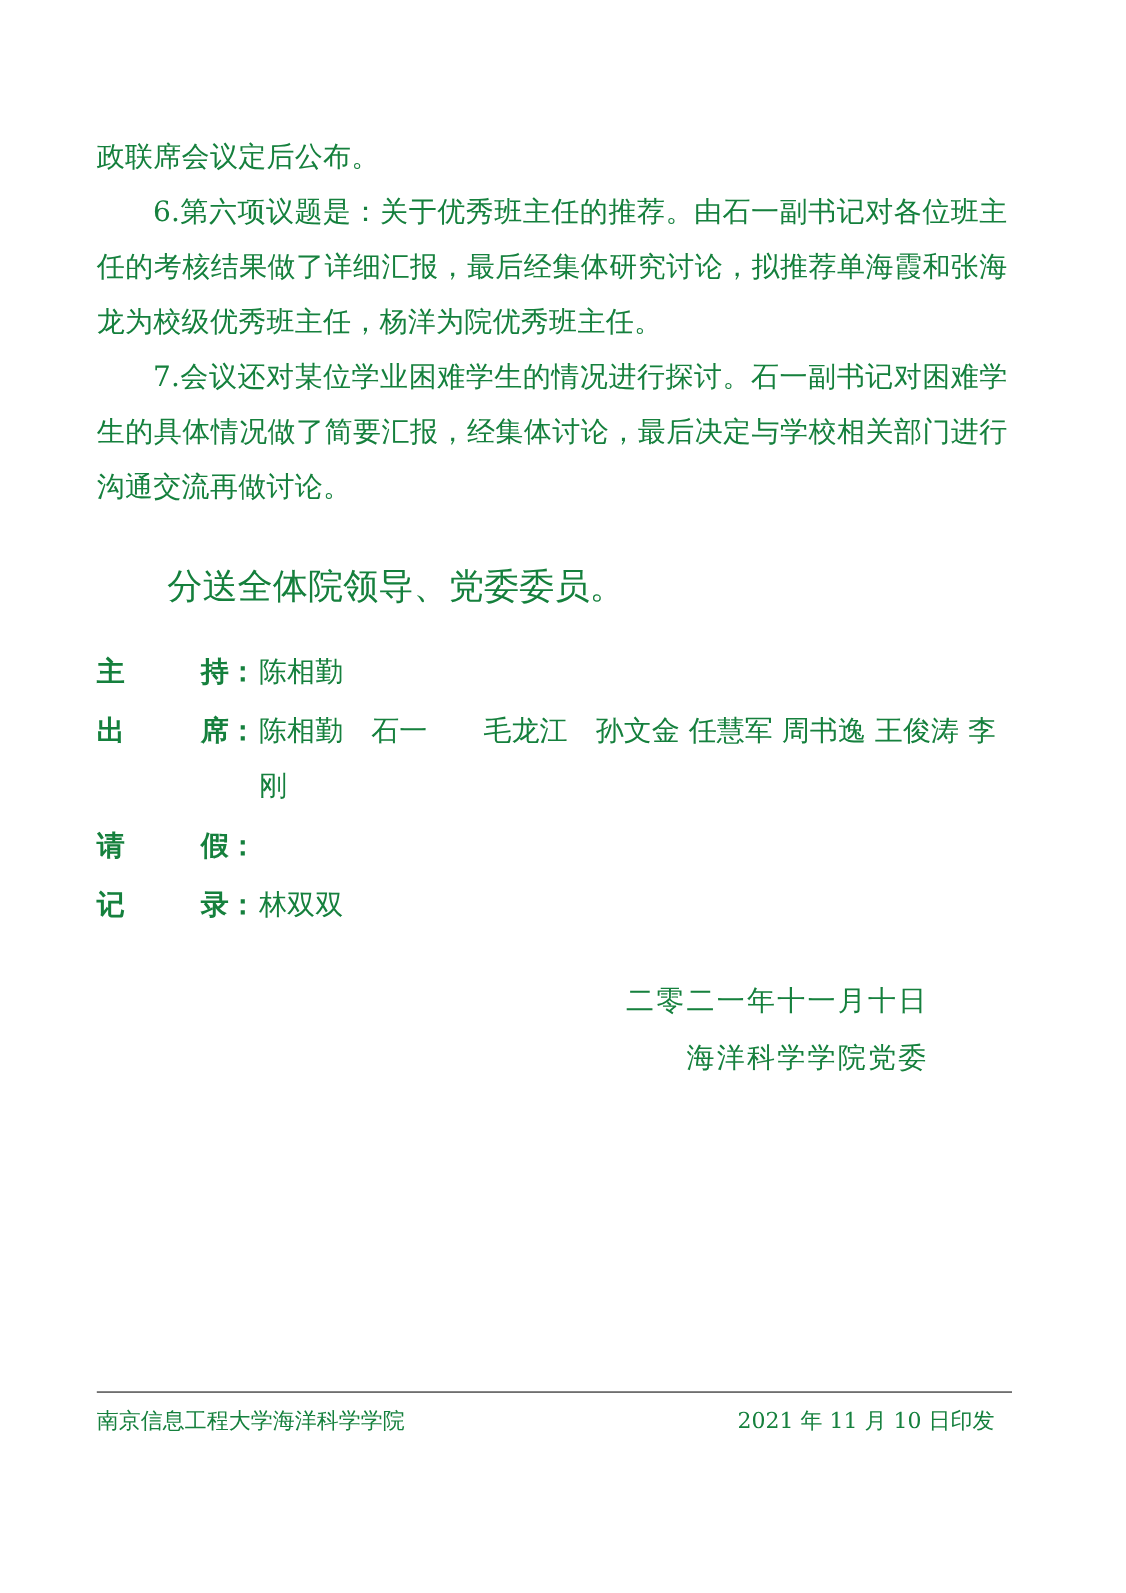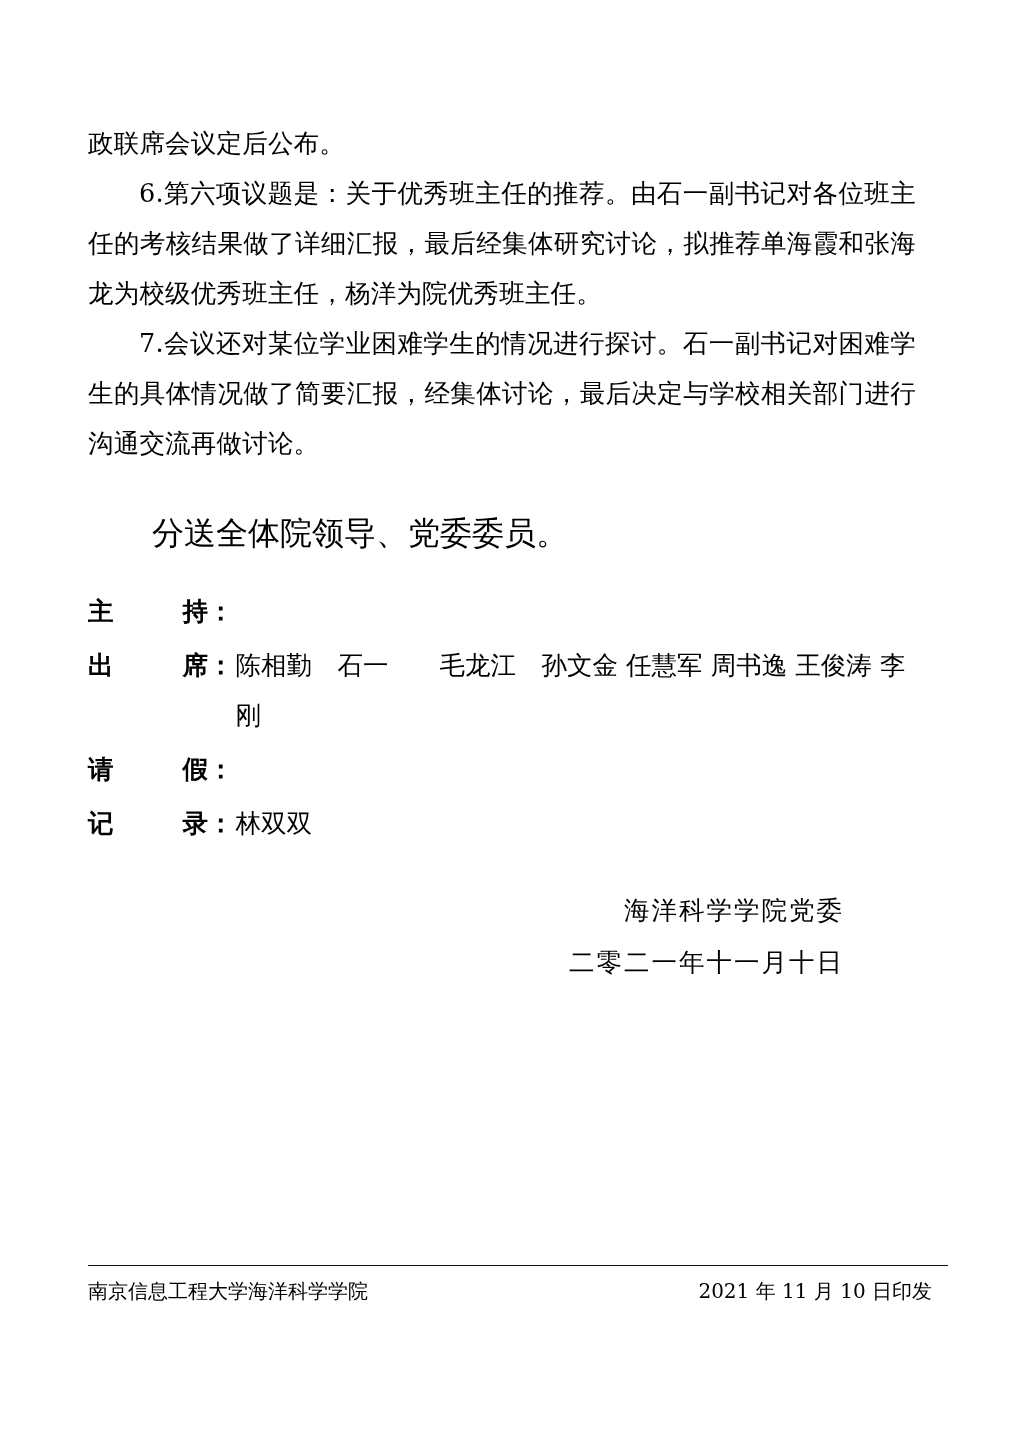--- a/index.html
+++ b/index.html
@@ -6,21 +6,21 @@
     margin: 0;
     padding: 0;
     background: #ffffff;
   }
   .page {
     position: relative;
     width: 1024px;
     height: 1448px;
     background: #ffffff;
     font-family: "DejaVu Serif", "Liberation Serif", serif;
-    color: #000000;
+    color: #15803d;
     box-sizing: border-box;
   }
   .body-area {
     position: absolute;
     left: 88px;
     top: 118px;
     width: 828px;
   }
   p.para {
     margin: 0 0 0 0;
@@ -79,21 +79,21 @@
   }
   .closing div {
     font-size: 25.5px;
     line-height: 52px;
     letter-spacing: 2px;
   }
 
   .footer {
     position: absolute;
     left: 88px;
-    right: 76px;
+    right: 104px;
     bottom: 140px;
   }
   .footer-rule {
     border-top: 1.5px solid #111;
     width: 100%;
     margin-bottom: 8px;
   }
   .footer-row {
     display: flex;
     justify-content: space-between;
@@ -124,20 +124,21 @@
     <div class="gap-sm"></div>
 
     <div class="sig-block">
 
       <div class="sig-row">
         <span class="sig-label">
           <span class="lbl-a">主</span>
           <span class="lbl-b">持</span>
         </span>
         <span class="sig-colon">：</span>
+        <span class="sig-value">陈相勤</span>
       </div>
 
       <div class="sig-row">
         <span class="sig-label">
           <span class="lbl-a">出</span>
           <span class="lbl-b">席</span>
         </span>
         <span class="sig-colon">：</span>
         <span class="sig-value">陈相勤　石一　　毛龙江　孙文金 任慧军 周书逸 王俊涛 李刚</span>
       </div>
@@ -155,22 +156,22 @@
           <span class="lbl-a">记</span>
           <span class="lbl-b">录</span>
         </span>
         <span class="sig-colon">：</span>
         <span class="sig-value">林双双</span>
       </div>
 
     </div>
 
     <div class="closing">
+      <div>二零二一年十一月十日</div>
       <div>海洋科学学院党委</div>
-      <div>二零二一年十一月十日</div>
     </div>
 
   </div>
 
   <div class="footer">
     <div class="footer-rule"></div>
     <div class="footer-row">
       <span class="footer-left">南京信息工程大学海洋科学学院</span>
       <span class="footer-right">2021 年 11 月 10 日印发</span>
     </div>

